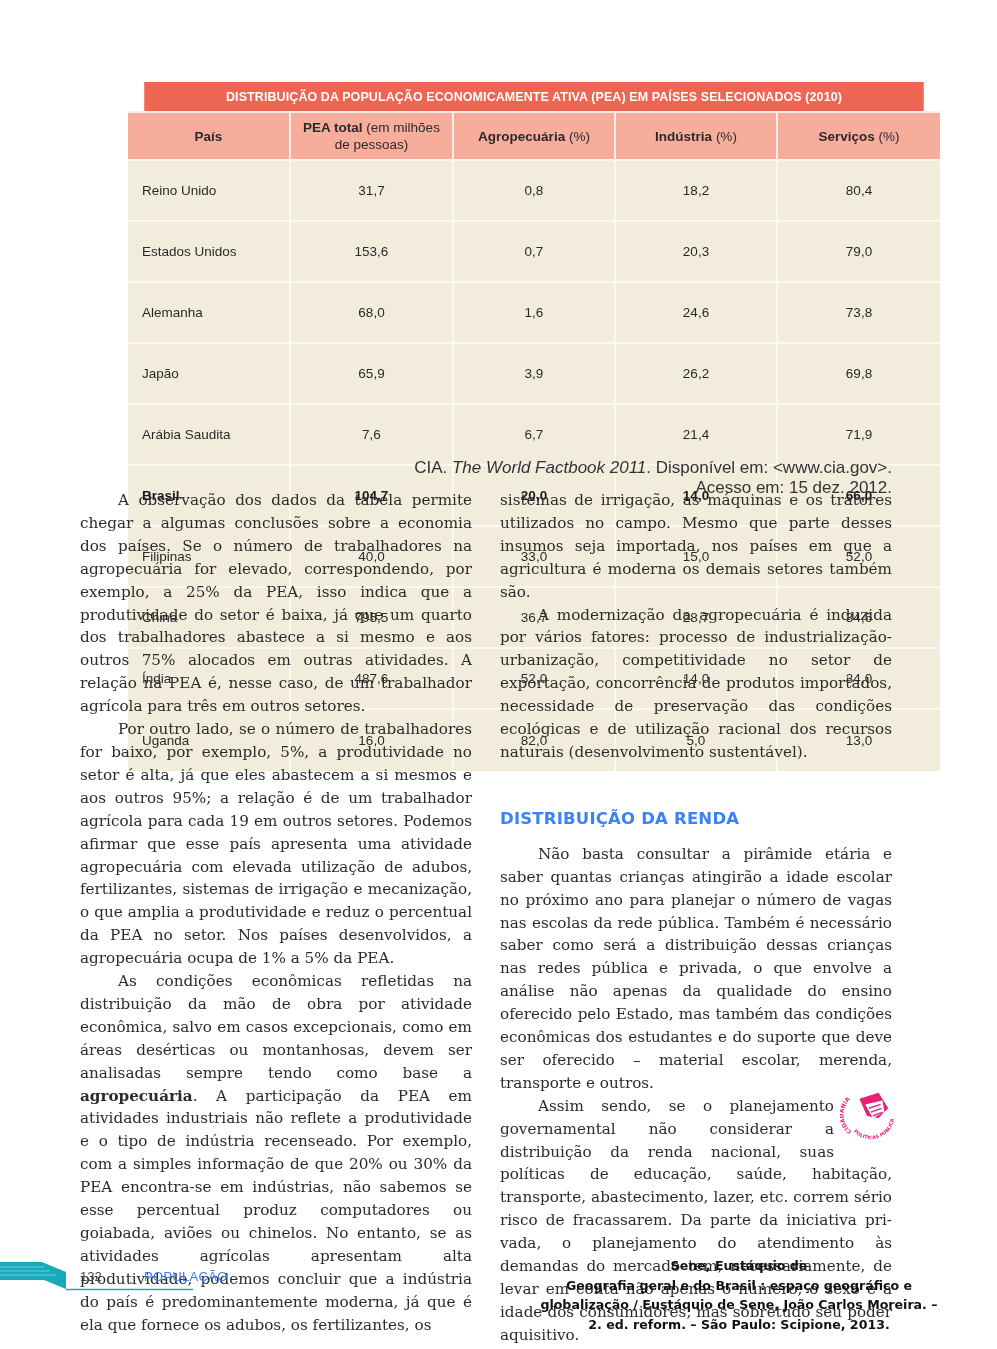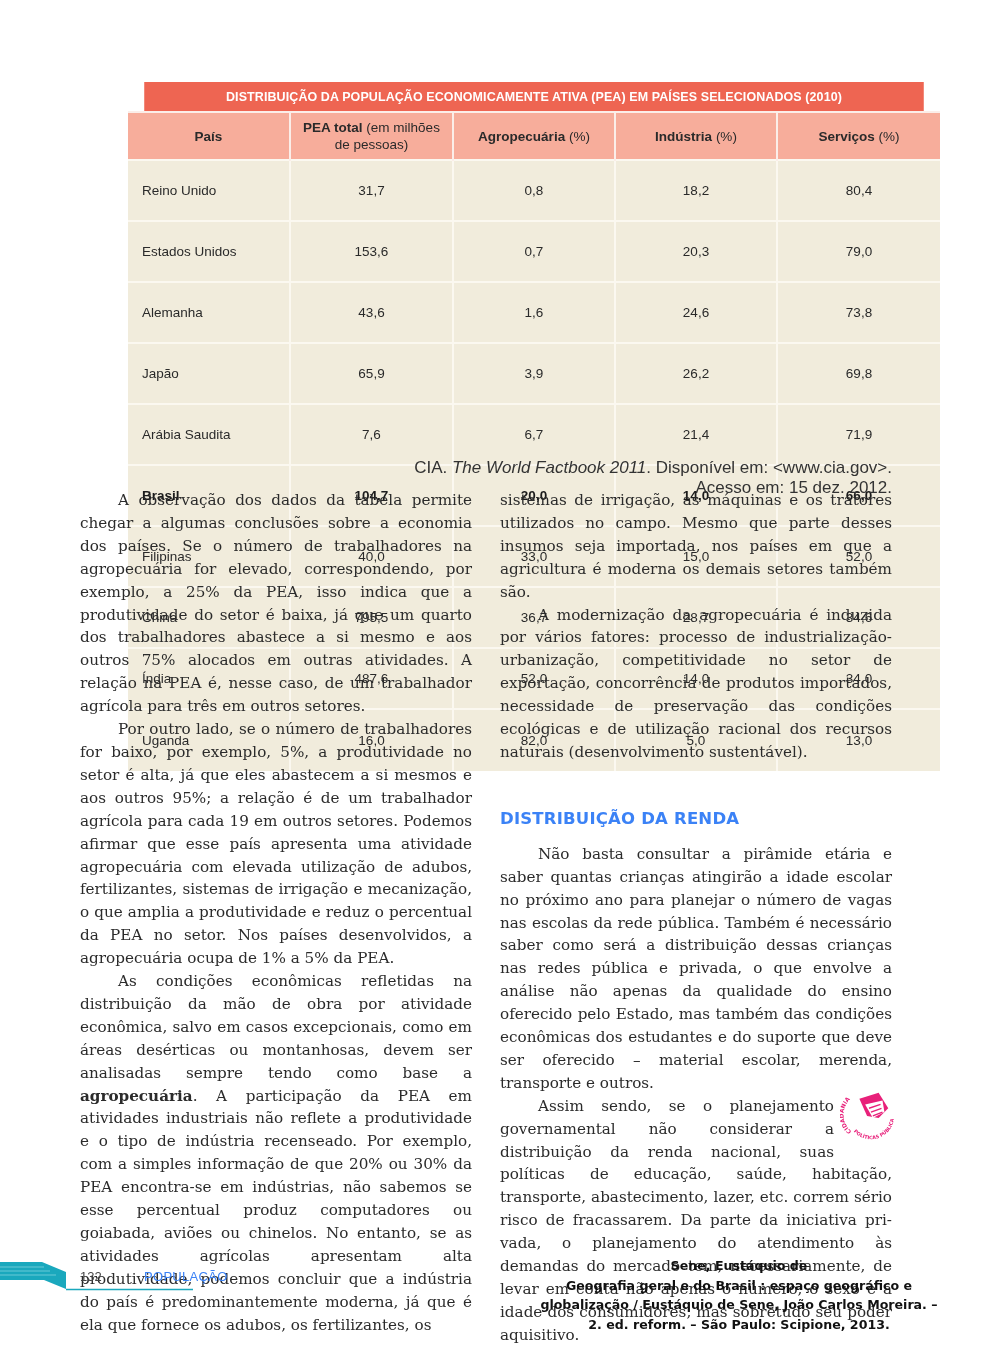--- a/index.html
+++ b/index.html
@@ -120,21 +120,21 @@
       </tr>
       <tr>
         <td>Estados Unidos</td>
         <td>153,6</td>
         <td>0,7</td>
         <td>20,3</td>
         <td>79,0</td>
       </tr>
       <tr>
         <td>Alemanha</td>
-        <td>43,6</td>
+        <td>68,0</td>
         <td>1,6</td>
         <td>24,6</td>
         <td>73,8</td>
       </tr>
       <tr>
         <td>Japão</td>
         <td>65,9</td>
         <td>3,9</td>
         <td>26,2</td>
         <td>69,8</td>

